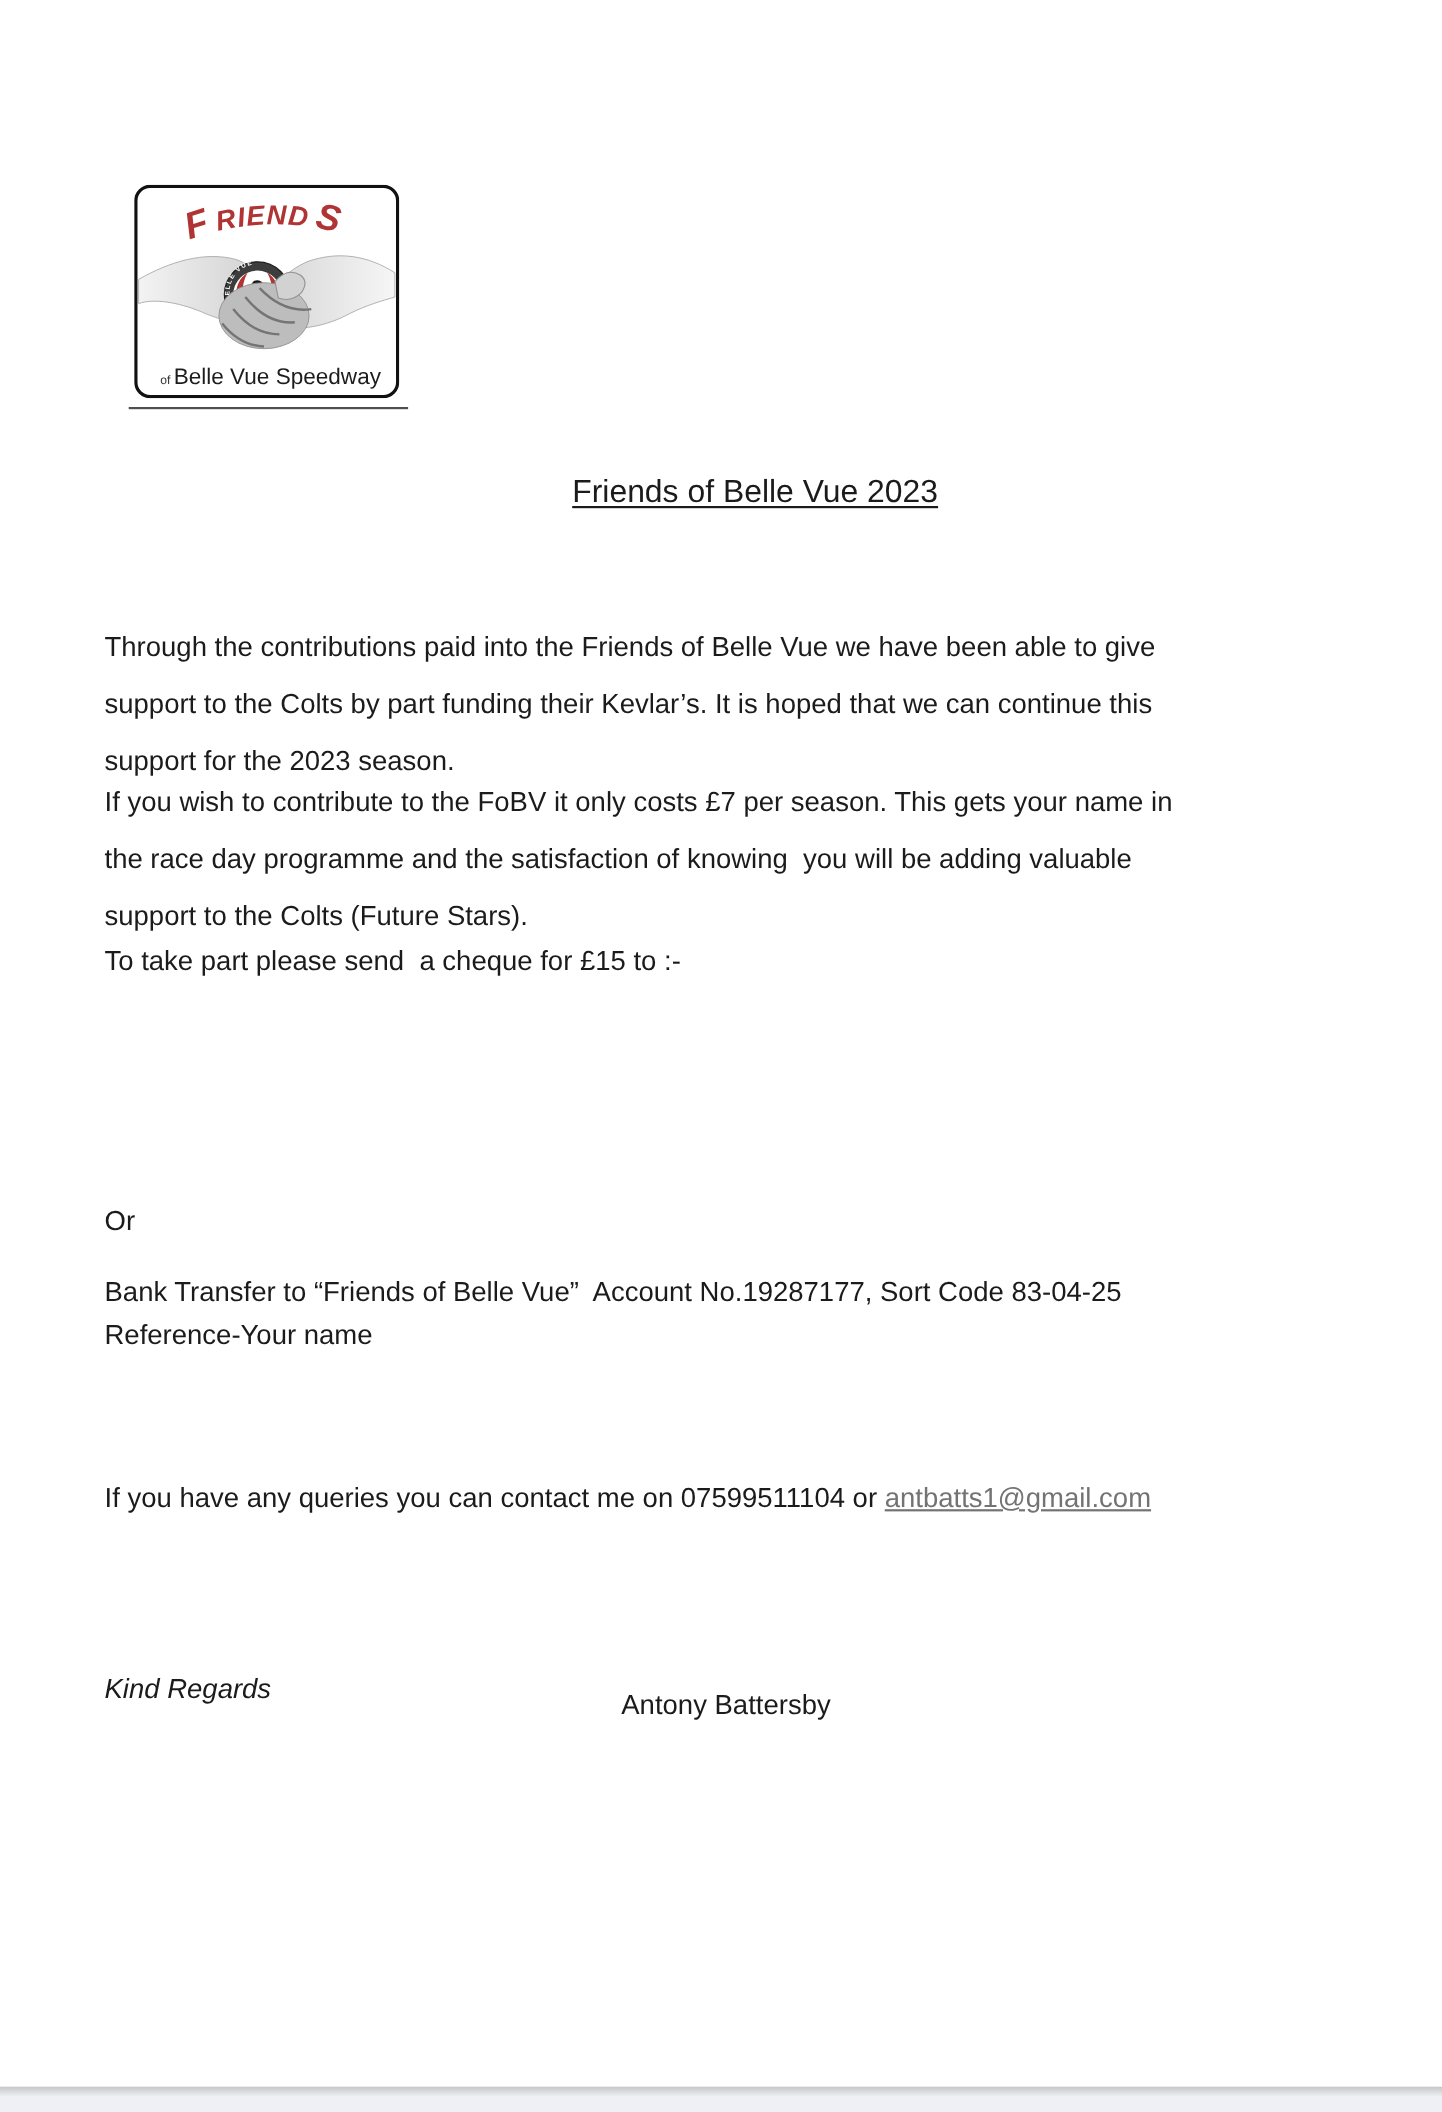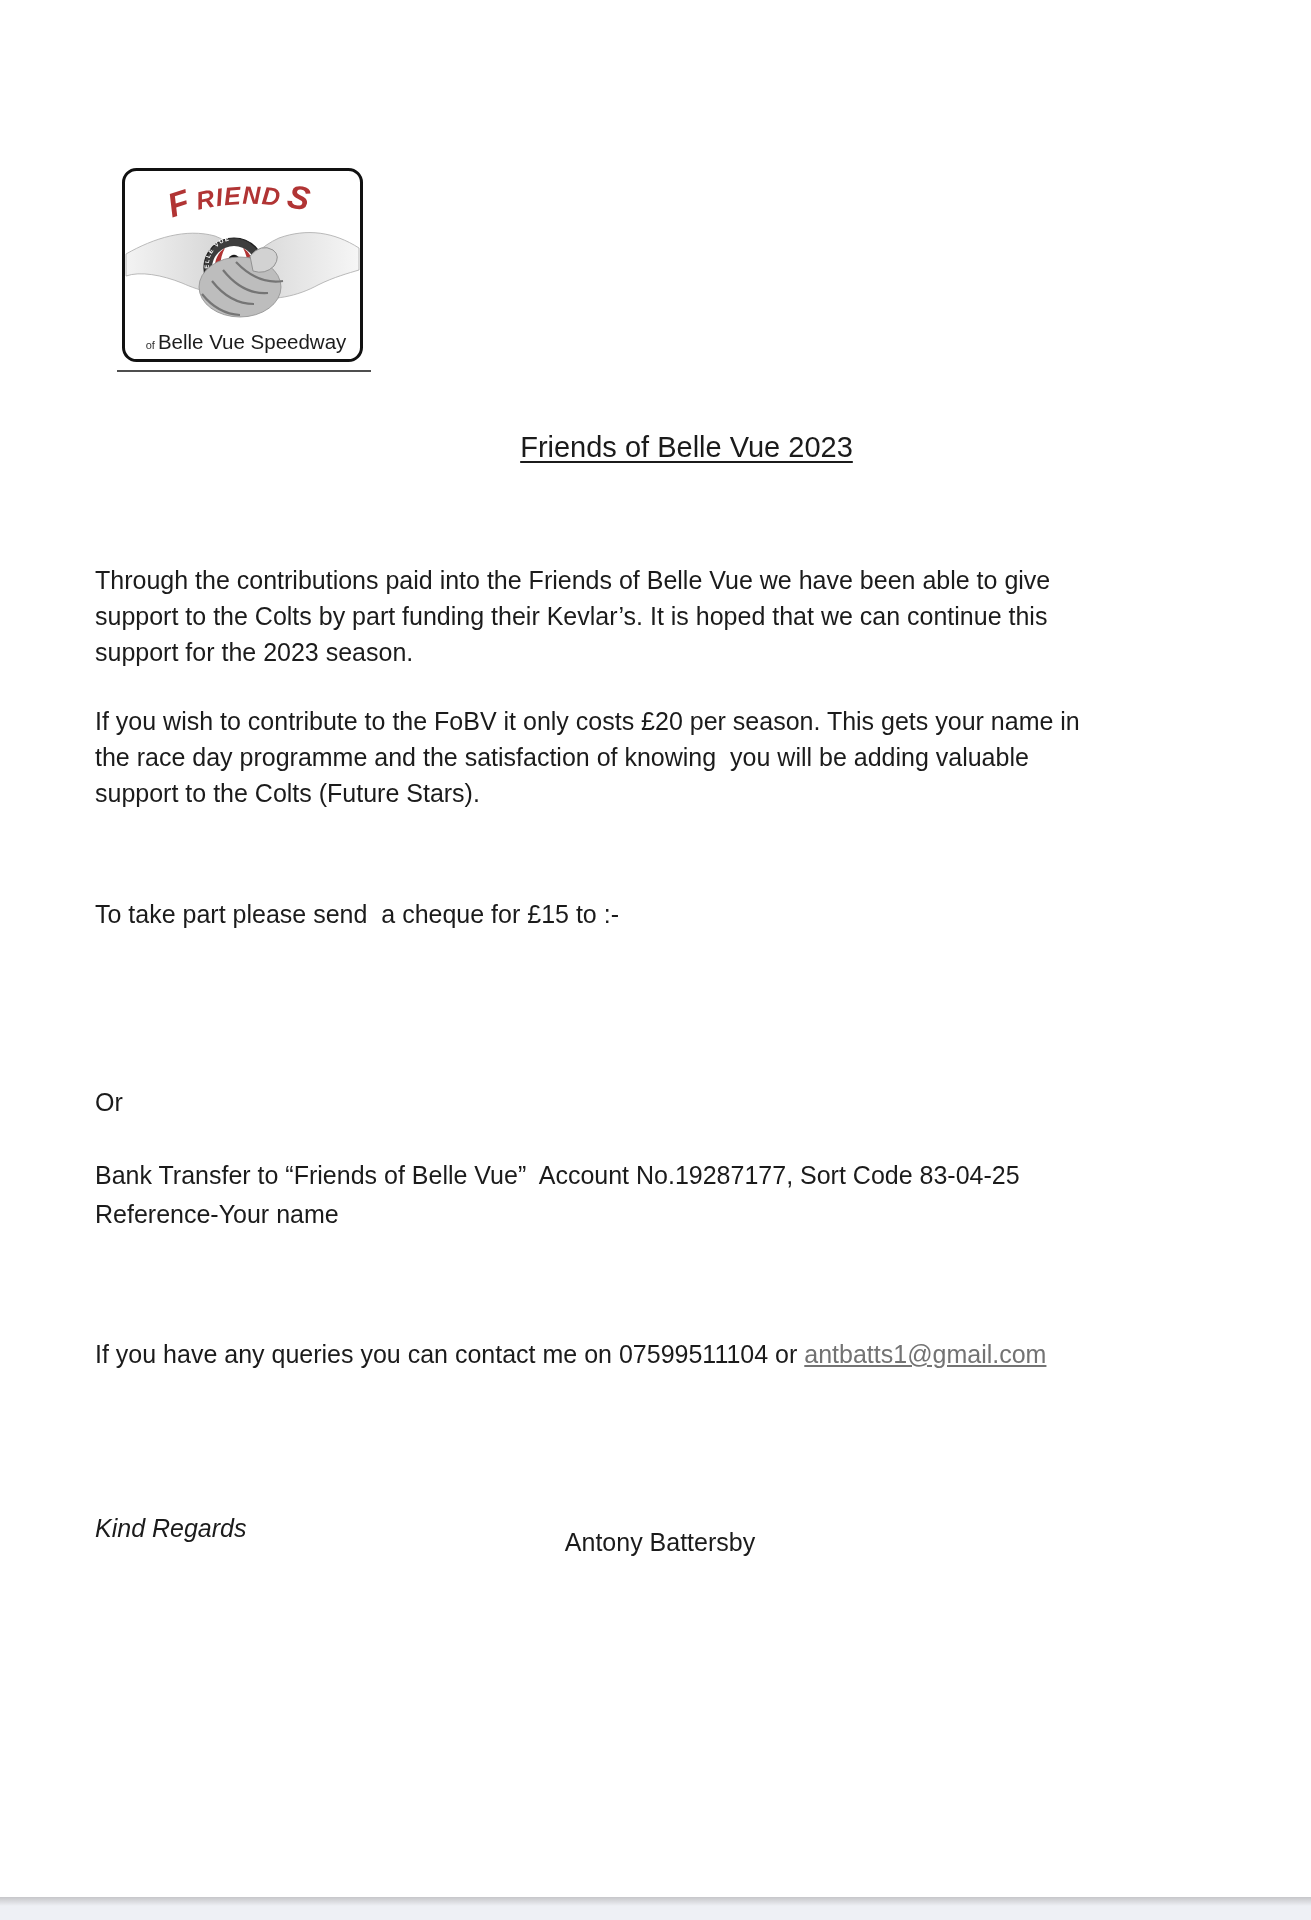--- a/index.html
+++ b/index.html
@@ -10,27 +10,27 @@
     font-family:"Liberation Sans","DejaVu Sans",sans-serif;
     color:#1b1b1b;
     overflow:hidden;
   }
   .logo-wrap{position:absolute;left:122px;top:168px;width:241px;height:194px;}
   .logo-underline{position:absolute;left:117px;top:370px;width:254px;height:2px;background:#4f4f4f;}
   .doc-title{position:absolute;left:0;top:431px;width:100%;text-align:center;font-size:29px;margin-left:31px;}
   .doc-title span{text-decoration:underline;text-underline-offset:4px;}
   .para{
     position:absolute;left:95px;width:1130px;
-    font-size:25px;line-height:36px;
+    font-size:25px;line-height:52px;
     white-space:pre-wrap;
   }
   .tight{line-height:38.5px;}
   .p1{top:562px;}
   .p2{top:703px;}
-  .p3{top:848px;margin-top:48px;}
+  .p3{top:848px;}
   .addr{top:917px;}
   .or{top:1084px;}
   .bank{top:1156px;}
   .queries{top:1336px;}
   .regards{top:1510px;font-style:italic;}
   .signature{top:1524px;text-align:center;}
   .email-link{color:#737373;text-decoration:underline;cursor:pointer;}
   .bottom-strip{
     position:absolute;left:0;top:1897px;width:100%;height:23px;
     background:linear-gradient(to bottom,#c6c6c9 0px,#eef0f5 9px,#eef0f5 100%);
@@ -106,21 +106,21 @@
   <div class="logo-underline"></div>
 
   <div class="doc-title">
     <span>Friends of Belle Vue 2023</span>
   </div>
 
   <div class="para p1">Through the contributions paid into the Friends of Belle Vue we have been able to give
 support to the Colts by part funding their Kevlar’s. It is hoped that we can continue this
 support for the 2023 season.</div>
 
-  <div class="para p2">If you wish to contribute to the FoBV it only costs £20 per season. This gets your name in
+  <div class="para p2">If you wish to contribute to the FoBV it only costs £7 per season. This gets your name in
 the race day programme and the satisfaction of knowing  you will be adding valuable
 support to the Colts (Future Stars).</div>
 
   <div class="para p3">To take part please send  a cheque for £15 to :-</div>
 
 
   <div class="para or">Or</div>
 
   <div class="para tight bank">Bank Transfer to “Friends of Belle Vue”  Account No.19287177, Sort Code 83-04-25
 Reference-Your name</div>

